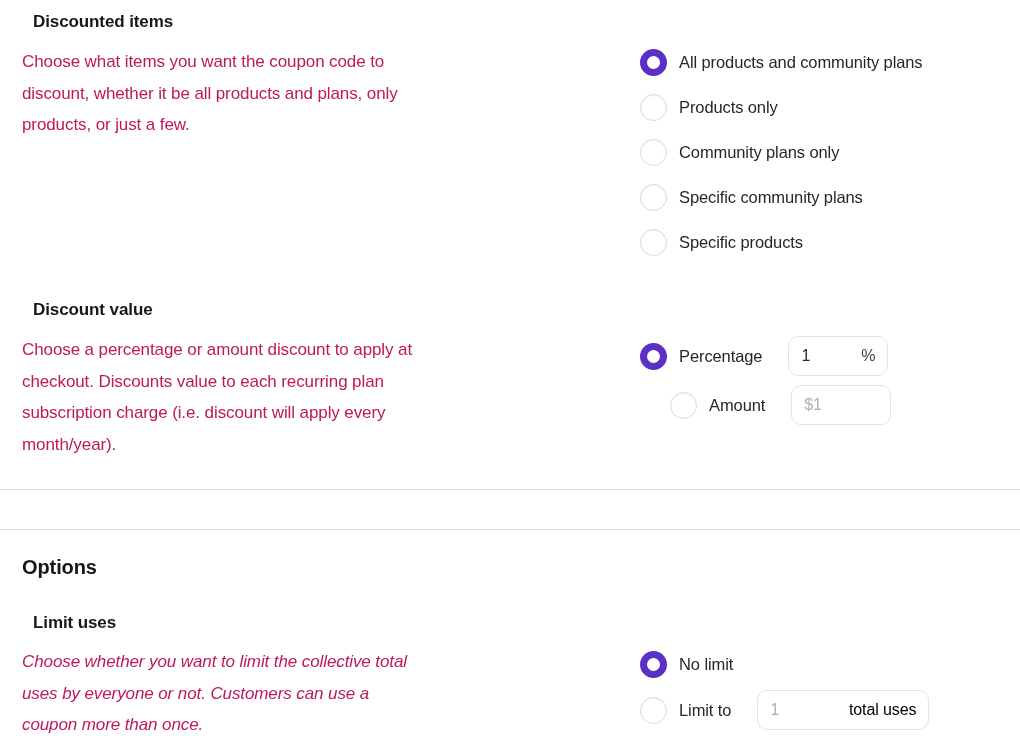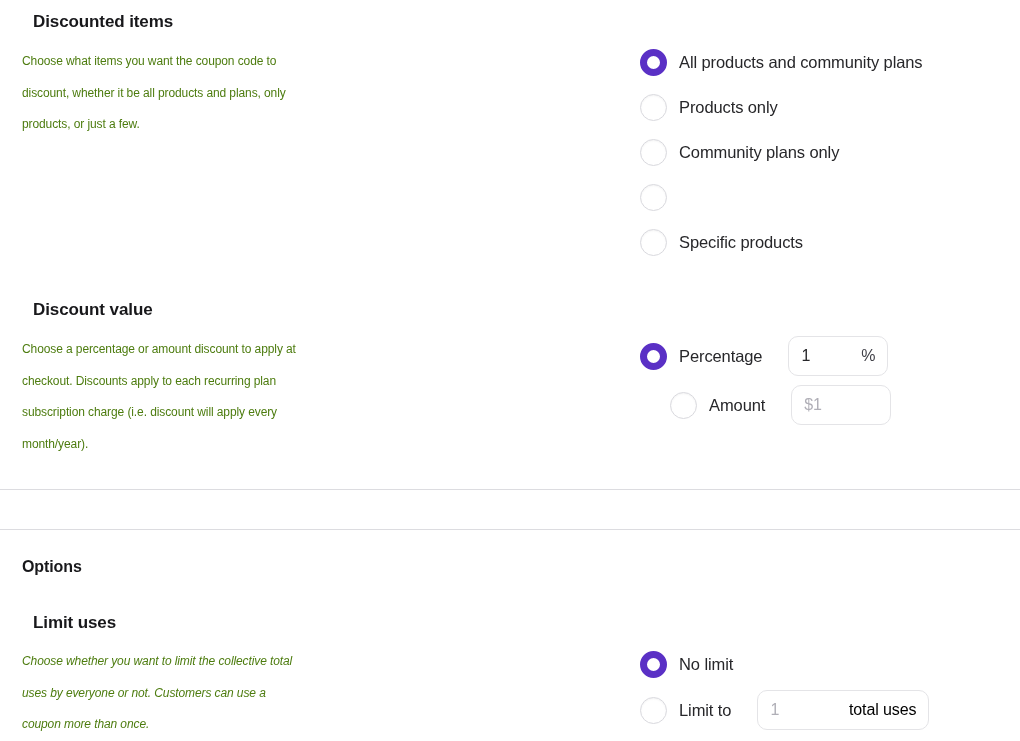--- a/index.html
+++ b/index.html
@@ -16,28 +16,28 @@
   .abs { position: absolute; }
 
   .section-heading {
     font-size: 17px;
     font-weight: 700;
     color: #18181b;
     line-height: 24px;
     margin-left: 11px;
   }
   .big-heading {
-    font-size: 16px;
+    font-size: 20px;
     font-weight: 700;
     color: #18181b;
     line-height: 28px;
   }
   .desc {
-    font-size: 12px;
-    color: #4d7c0f;
+    font-size: 17px;
+    color: #be185d;
     line-height: 31.5px;
   }
   .desc div { white-space: nowrap; }
 
   .radio-group { display: flex; flex-direction: column; gap: 18px; }
 
   .radio-row {
     display: flex;
     align-items: center;
     gap: 12px;
@@ -122,32 +122,33 @@
   <label class="radio-row">
     <span class="radio"></span>
     <span class="radio-label">Products only</span>
   </label>
   <label class="radio-row">
     <span class="radio"></span>
     <span class="radio-label">Community plans only</span>
   </label>
   <label class="radio-row">
     <span class="radio"></span>
+    <span class="radio-label">Specific community plans</span>
   </label>
   <label class="radio-row">
     <span class="radio"></span>
     <span class="radio-label">Specific products</span>
   </label>
 </div>
 
 <div class="abs section-heading" style="left:22px; top:298px;">Discount value</div>
 
 <div class="abs desc" style="left:22px; top:334px;">
   <div>Choose a percentage or amount discount to apply at</div>
-  <div>checkout. Discounts apply to each recurring plan</div>
+  <div>checkout. Discounts value to each recurring plan</div>
   <div>subscription charge (i.e. discount will apply every</div>
   <div>month/year).</div>
 </div>
 
 <div class="abs radio-row tall" style="left:640px; top:336px;">
   <span class="radio selected"></span>
   <span class="radio-label">Percentage</span>
   <span class="input-box w100">
     <input type="text" value="1" style="">
     <span class="suffix">%</span>

